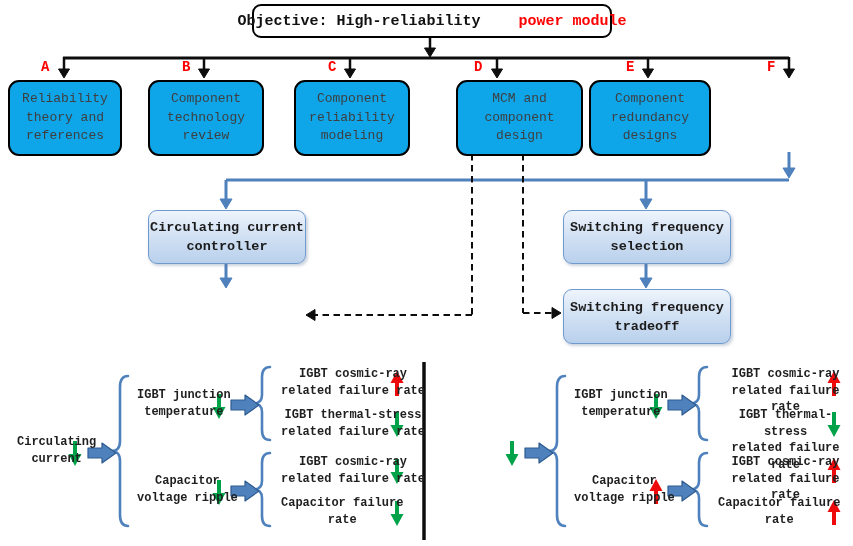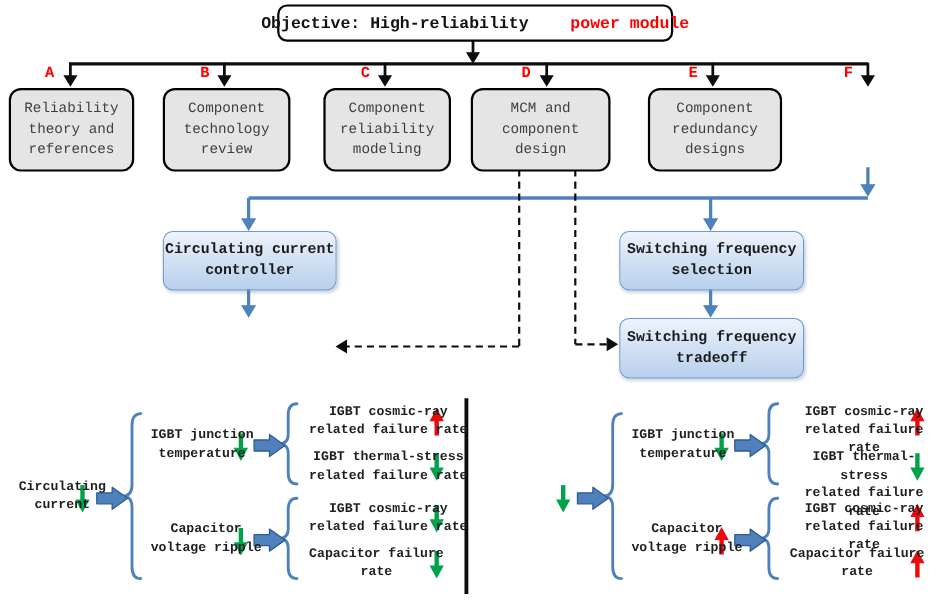--- a/index.html
+++ b/index.html
@@ -5,21 +5,21 @@
   html,body{margin:0;padding:0;background:#fff;}
   .canvas{position:relative;width:853px;height:546px;background:#fff;
           font-family:Liberation Mono, monospace;overflow:hidden;}
   .lines{position:absolute;left:0;top:0;width:853px;height:546px;}
   .title-box{position:absolute;left:252px;top:4px;width:356px;height:30px;
              border:2.5px solid #000;border-radius:9px;background:#fff;
              display:flex;align-items:center;justify-content:center;
              font-size:15px;font-weight:bold;color:#111;white-space:pre;}
   .title-box .hl{color:#fe0000;margin-left:29px;}
   .letter{position:absolute;font-size:14px;font-weight:bold;color:#fe0000;line-height:16px;}
-  .box{position:absolute;border:2.5px solid #000;border-radius:11px;background:#e5e5e5;
+  .box{position:absolute;border:2.5px solid #000;border-radius:11px;background:#0ea5e9;
        display:flex;align-items:center;justify-content:center;text-align:center;
        font-size:13px;line-height:18.5px;color:#3f3f3f;white-space:pre-line;}
   .box.blue{background:linear-gradient(180deg,#ecf3fb 0%,#cfe0f3 45%,#b7cfec 100%);
        border:1.6px solid #6f9ace;border-radius:9px;font-weight:bold;color:#1b1b1b;
        box-shadow:1.5px 2px 3px rgba(110,130,160,.35);}
   .flowbox{position:absolute;background:linear-gradient(180deg,#eef4fc 0%,#d3e2f4 45%,#b9d0ec 100%);
        border:1.6px solid #6f9ace;border-radius:9px;display:flex;align-items:center;
        justify-content:center;text-align:center;font-size:13.5px;font-weight:bold;
        line-height:19px;color:#1b1b1b;white-space:pre-line;
        box-shadow:1.5px 2px 3px rgba(110,130,160,.35);}
@@ -146,21 +146,21 @@
 
   <div class="box" style="left:8px;top:80px;width:110px;height:72px">Reliability
 theory and
 references</div>
   <div class="box" style="left:148px;top:80px;width:112px;height:72px">Component
 technology
 review</div>
   <div class="box" style="left:294px;top:80px;width:112px;height:72px">Component
 reliability
 modeling</div>
-  <div class="box" style="left:428px;top:80px;width:123px;height:72px">MCM and
+  <div class="box" style="left:456px;top:80px;width:123px;height:72px">MCM and
 component
 design</div>
   <div class="box" style="left:589px;top:80px;width:118px;height:72px">Component
 redundancy
 designs</div>
 
   <div class="flowbox" style="left:148px;top:210px;width:156px;height:52px">Circulating current
 controller</div>
   <div class="flowbox" style="left:563px;top:210px;width:166px;height:52px">Switching frequency
 selection</div>

